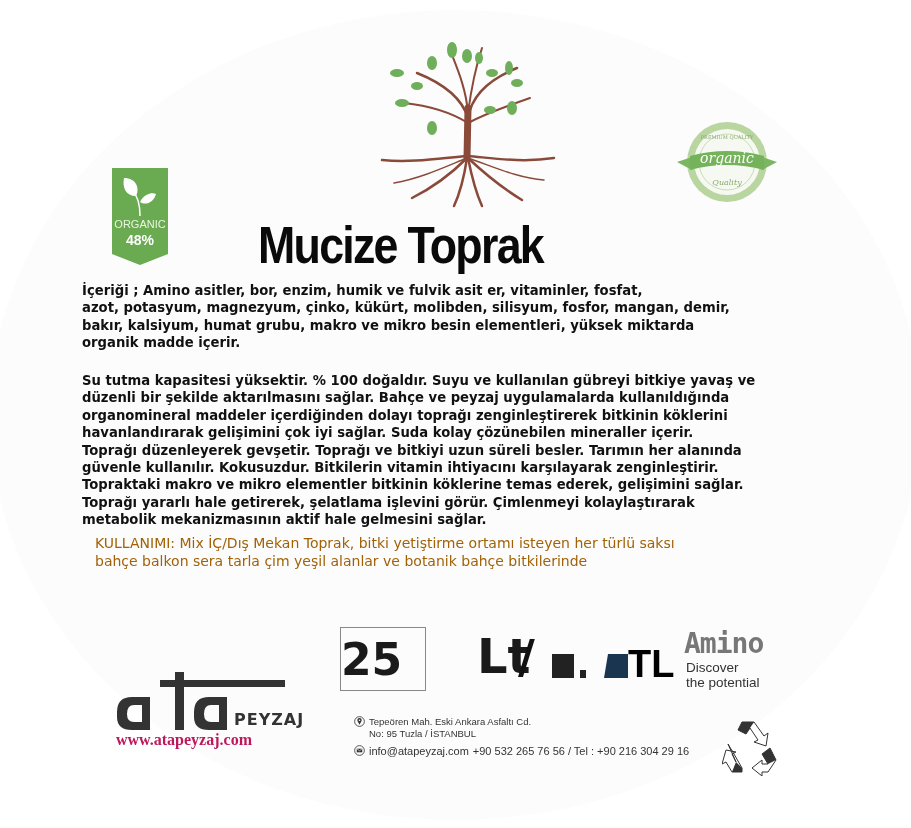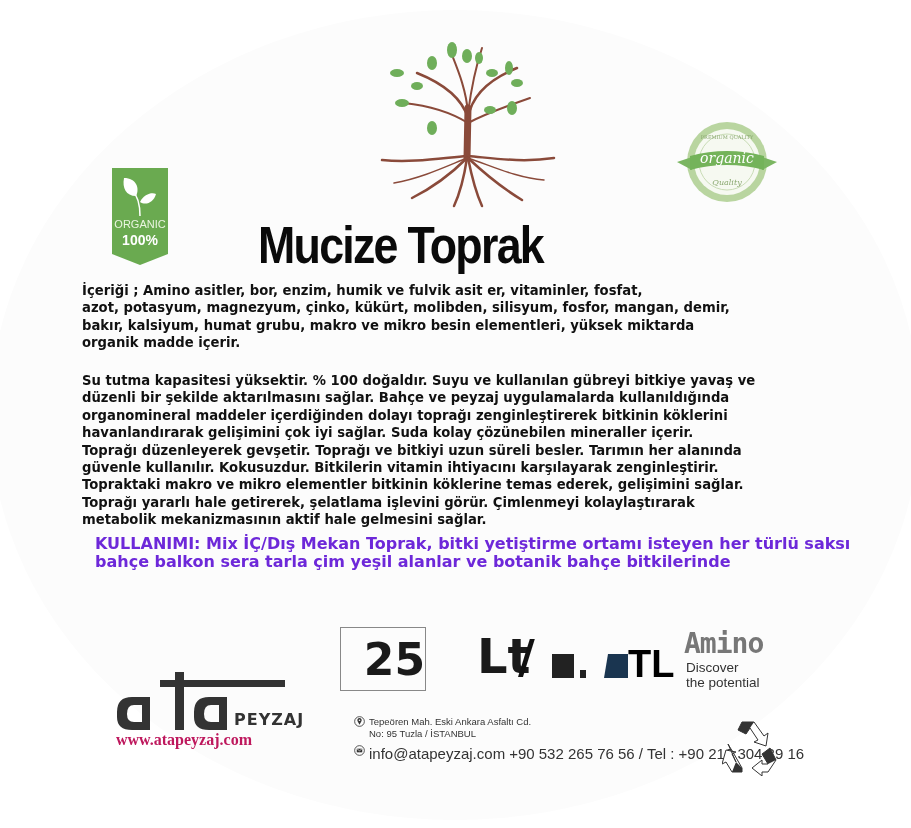--- a/index.html
+++ b/index.html
@@ -23,26 +23,26 @@
   }
   .para {
     left: 82px; width: 740px; font-family: "DejaVu Sans", sans-serif;
     font-weight: bold; font-size: 13.2px; line-height: 17.4px; color: #111;
     white-space: pre-line;
   }
   .p1 { top: 282px; }
   .p2 { top: 372px; }
   .usage {
     left: 95px; top: 535px; font-family: "DejaVu Sans", sans-serif;
-    font-weight: bold; font-size: 16px; line-height: 17.5px; color: #6d28d9;
+    font-weight: normal; font-size: 14px; line-height: 17.5px; color: #a16207;
     white-space: pre-line;
   }
   .vol-box {
     left: 340px; top: 627px; width: 86px; height: 64px; border: 1.5px solid #888;
-    box-sizing: border-box; display: flex; align-items: center; justify-content: flex-end;
+    box-sizing: border-box; display: flex; align-items: center; justify-content: flex-start;
     font-family: "DejaVu Sans", sans-serif; font-weight: bold; font-size: 44px; color: #1a1a1a;
   }
   .unit {
     left: 437px; top: 628px; font-family: "DejaVu Sans", sans-serif; font-weight: bold;
     font-size: 48px; color: #1a1a1a; margin-left: 40px;
   }
   .slash {
     left: 518px; top: 630px; font-family: "DejaVu Sans", sans-serif; font-weight: bold;
     font-size: 46px; color: #111;
   }
@@ -59,21 +59,21 @@
     left: 686px; top: 660px; font-family: "Liberation Sans", sans-serif; font-size: 13.5px;
     line-height: 15px; color: #333; white-space: pre-line;
   }
   .logo { left: 112px; top: 672px; width: 200px; height: 60px; }
   .website {
     left: 116px; top: 731px; font-family: Liberation Serif, serif; font-weight: bold;
     font-size: 16px; color: #be185d;
   }
   .addr-row { display: flex; align-items: flex-start; gap: 4px; }
   .address { left: 354px; top: 716px; font-family: "Liberation Sans", sans-serif; font-size: 9.5px; line-height: 12px; color: #333; }
-  .contact { left: 354px; top: 745px; font-family: "Liberation Sans", sans-serif; font-size: 15px; color: #333; text-align: center; }
+  .contact { left: 354px; top: 745px; font-family: "Liberation Sans", sans-serif; font-size: 11px; color: #333; text-align: center; }
   .contact span.sep { }
   .ico { width: 11px; height: 11px; flex: 0 0 auto; }
   .recycle { left: 722px; top: 718px; width: 56px; height: 58px; }
 </style>
 </head>
 <body>
 
 <div class="oval"></div>
 
 <svg class="abs tree" viewBox="0 0 190 180">
@@ -112,21 +112,21 @@
 </svg>
 
 <div class="abs badge-left">
   <svg width="60" height="100" viewBox="0 0 60 100">
     <path d="M2 2 H58 V88 L30 99 L2 88 Z" fill="#6aaa50"></path>
     <path d="M30 50 C30 40 28 30 22 24" stroke="#fff" stroke-width="1.5" fill="none"></path>
     <path d="M14 12 C26 12 30 22 26 30 C16 30 12 22 14 12 Z" fill="#fff"></path>
     <path d="M30 36 C34 28 42 26 46 28 C44 36 36 40 30 36 Z" fill="#fff"></path>
   </svg>
   <div class="abs" style="left:0;top:52px;width:60px;text-align:center;color:#eaf5e0;font-family:'Liberation Sans',sans-serif;font-size:11px;">ORGANIC</div>
-  <div class="abs" style="left:0;top:66px;width:60px;text-align:center;color:#fff;font-family:'Liberation Sans',sans-serif;font-weight:bold;font-size:14px;">100%</div>
+  <div class="abs" style="left:0;top:66px;width:60px;text-align:center;color:#fff;font-family:'Liberation Sans',sans-serif;font-weight:bold;font-size:14px;">48%</div>
 </div>
 
 <div class="abs badge-right">
   <svg width="110" height="100" viewBox="0 0 110 100">
     <circle cx="55" cy="50" r="40" fill="#b9d5a0"></circle>
     <circle cx="55" cy="50" r="33" fill="#f6f9f1"></circle>
     <circle cx="55" cy="50" r="28" fill="none" stroke="#c9dcb6" stroke-width="1"></circle>
     <path d="M5 50 L20 45 L20 58 Z" fill="#7bb662"></path>
     <path d="M105 50 L90 45 L90 58 Z" fill="#7bb662"></path>
     <path d="M18 44 Q55 34 92 44 L92 58 Q55 48 18 58 Z" fill="#74b35a"></path>

